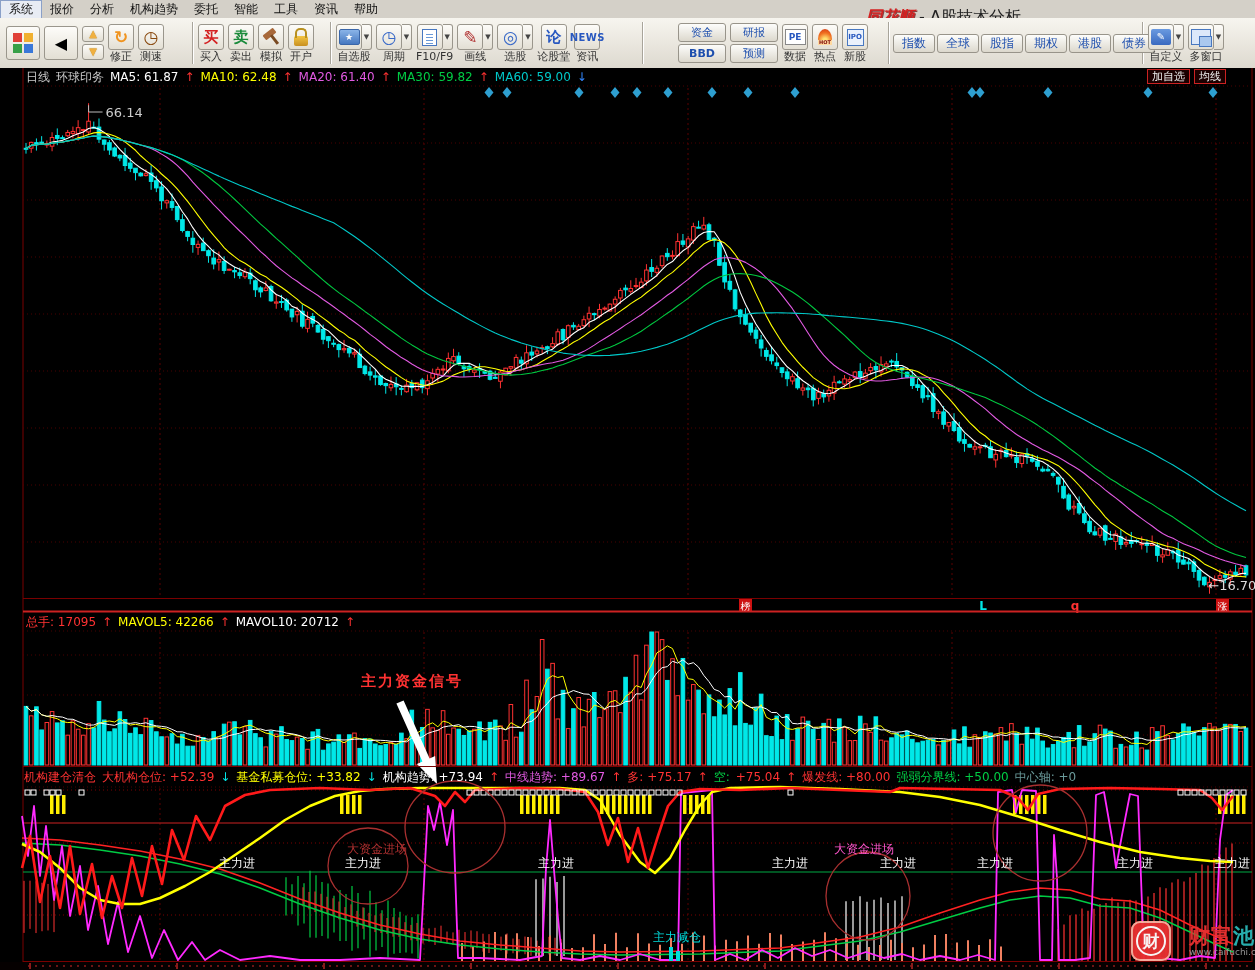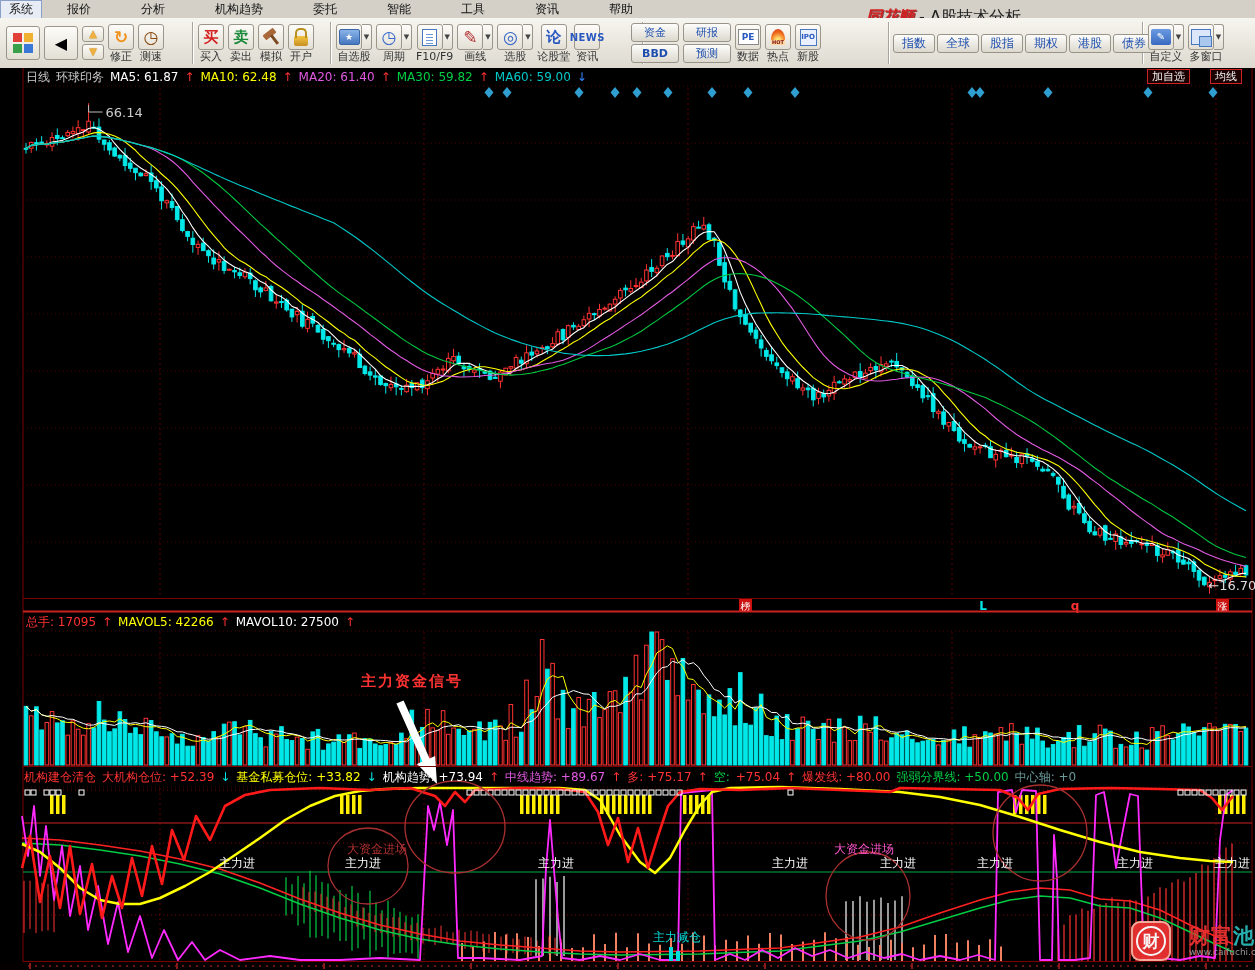--- a/index.html
+++ b/index.html
@@ -1,21 +1,21 @@
 <!DOCTYPE html>
 <html><head>
 <meta charset="utf-8">
 <style>
   html,body{margin:0;padding:0;background:#000;width:1255px;height:970px;overflow:hidden;
     font-family:"DejaVu Sans","Liberation Sans",sans-serif;-webkit-font-smoothing:none;}
   #app{position:relative;width:1255px;height:970px;background:#000;}
   
   #menubar{position:absolute;left:0;top:0;width:1255px;height:18px;background:#d4d0c8;
     border-bottom:1px solid #9a9890;display:flex;align-items:center;font-size:12px;color:#111;}
-  .menu-item{padding:1px 25px;cursor:default;white-space:nowrap;}
+  .menu-item{padding:1px 8px;cursor:default;white-space:nowrap;}
   .menu-item.active{border:1px solid #8aa0c8;background:#e8ecf4;padding:0 8px;}
   #win-title{position:absolute;left:866px;top:7px;font-size:16px;white-space:nowrap;}
   #win-title .brand{color:#d42020;font-weight:bold;font-style:italic;text-shadow:1px 1px 0 #8a4040;}
   #win-title .rest{color:#222;}
   
   #toolbar{position:absolute;left:0;top:18px;width:1255px;height:50px;
     background:linear-gradient(#f7f5ef,#ddd9cf);border-bottom:1px solid #8a887e;}
   .tgroup{position:absolute;top:0;height:50px;display:flex;align-items:center;}
   .tsep{position:absolute;top:4px;width:1px;height:42px;background:#a8a49a;box-shadow:1px 0 0 #fff;}
   .tbtn{display:flex;flex-direction:column;align-items:center;justify-content:flex-start;margin:0 2px;cursor:pointer;}
@@ -81,21 +81,21 @@
   
   #sidebar{position:absolute;left:0;top:68px;width:22px;height:902px;background:#000;}
   .side-tab{width:20px;margin:0 0 2px 1px;background:linear-gradient(#e9e5dd,#b6b2a8);border:1px solid #777;
     border-radius:2px;color:#222;font-size:11px;display:flex;align-items:center;justify-content:center;
     writing-mode:vertical-rl;text-orientation:upright;letter-spacing:1px;box-sizing:border-box;cursor:pointer;}
   .side-tab.active{background:linear-gradient(#c43434,#871414);color:#fff;border-color:#d04040;font-weight:bold;}
   .side-tab .mini-ico{font-size:7px;color:#c22;background:#fff;line-height:8px;margin-bottom:1px;}
   
   .hdrline{position:absolute;font-size:12px;line-height:16px;white-space:nowrap;z-index:5;}
   .hdrline span{margin-right:6px;}
-  #chips{position:absolute;left:1143px;top:69px;z-index:6;display:flex;gap:16px;}
+  #chips{position:absolute;left:1143px;top:69px;z-index:6;display:flex;}
   .chip{border:1px solid #cc2222;color:#eee;background:#1c0000;font-size:11px;line-height:13px;
     padding:0 4px;margin-left:4px;cursor:pointer;}
   
   #watermark{position:absolute;left:1131px;top:921px;z-index:7;display:flex;align-items:center;opacity:0.96;}
   #wm-icon{width:40px;height:40px;background:#e83030;border-radius:9px;display:flex;align-items:center;
     justify-content:center;box-shadow:inset 0 0 0 2px #f8b0a0;}
   #wm-icon b{width:30px;height:30px;border:2px solid #fff;border-radius:50%;color:#fff;font-size:17px;
     display:flex;align-items:center;justify-content:center;box-sizing:border-box;}
   #wm-text{margin-left:18px;}
   #wm-brand{font-size:21px;font-weight:bold;line-height:22px;letter-spacing:1px;}
@@ -270,21 +270,21 @@
         </div>
         <div class="tbtn">
           <div class="iconrow">
             <div class="iconbox">
               <div class="ticon i-news">NEWS</div>
             </div>
           </div>
           <div class="tlabel">资讯</div>
         </div>
       </div>
-      <div class="tgroup" style="left: 629px;">
+      <div class="tgroup" style="left: 676px;">
         <div class="stackcol">
           <div class="minibtn">资金</div>
           <div class="minibtn" style="font-weight: bold;">BBD</div>
         </div>
         <div class="stackcol">
           <div class="minibtn">研报</div>
           <div class="minibtn">预测</div>
         </div>
         <div class="tbtn">
           <div class="iconrow">
@@ -376,21 +376,21 @@
       <div class="side-tab" style="height: 68px;">
         <span>超级盘口</span>
       </div>
     </div>
 
   <div class="hdrline" id="main-header-segs" style="left:26px;top:69px;"><span style="color: rgb(204, 204, 204);">日线</span><span style="color: rgb(204, 204, 204);">环球印务</span><span style="color: rgb(255, 255, 255);">MA5: 61.87</span><span style="color: rgb(255, 50, 50);">↑</span><span style="color: rgb(255, 255, 0);">MA10: 62.48</span><span style="color: rgb(255, 50, 50);">↑</span><span style="color: rgb(226, 90, 226);">MA20: 61.40</span><span style="color: rgb(255, 50, 50);">↑</span><span style="color: rgb(0, 204, 68);">MA30: 59.82</span><span style="color: rgb(255, 50, 50);">↑</span><span style="color: rgb(0, 200, 200);">MA60: 59.00</span><span style="color: rgb(51, 136, 255);">↓</span></div>
   <div id="chips">
     <span class="chip">加自选</span>
     <span class="chip">均线</span>
   </div>
-  <div class="hdrline" id="vol-header-segs" style="left:26px;top:614px;"><span style="color: rgb(255, 50, 50);">总手: 17095</span><span style="color: rgb(255, 50, 50);">↑</span><span style="color: rgb(255, 255, 0);">MAVOL5: 42266</span><span style="color: rgb(255, 50, 50);">↑</span><span style="color: rgb(255, 255, 255);">MAVOL10: 27500</span><span style="color: rgb(255, 50, 50);">↑</span></div>
+  <div class="hdrline" id="vol-header-segs" style="left:26px;top:614px;"><span style="color: rgb(255, 50, 50);">总手: 17095</span><span style="color: rgb(255, 50, 50);">↑</span><span style="color: rgb(255, 255, 0);">MAVOL5: 42266</span><span style="color: rgb(255, 50, 50);">↑</span><span style="color: rgb(255, 255, 255);">MAVOL10: 20712</span><span style="color: rgb(255, 50, 50);">↑</span></div>
   <div class="hdrline" id="ind-header-segs" style="left:24px;top:769px;"><span style="color: rgb(255, 50, 50);">机构建仓清仓</span><span style="color: rgb(255, 50, 50);">大机构仓位: +52.39</span><span style="color: rgb(0, 232, 232);">↓</span><span style="color: rgb(255, 255, 0);">基金私募仓位: +33.82</span><span style="color: rgb(0, 232, 232);">↓</span><span style="color: rgb(255, 255, 255);">机构趋势: +73.94</span><span style="color: rgb(255, 50, 50);">↑</span><span style="color: rgb(226, 90, 226);">中线趋势: +89.67</span><span style="color: rgb(255, 50, 50);">↑</span><span style="color: rgb(255, 50, 50);">多: +75.17</span><span style="color: rgb(255, 50, 50);">↑</span><span style="color: rgb(0, 204, 68);">空:</span><span style="color: rgb(255, 50, 50);">+75.04</span><span style="color: rgb(255, 50, 50);">↑</span><span style="color: rgb(255, 50, 50);">爆发线: +80.00</span><span style="color: rgb(0, 204, 68);">强弱分界线: +50.00</span><span style="color: rgb(106, 154, 154);">中心轴: +0</span></div>
 
   <svg id="chart-svg" style="position:absolute;left:0;top:68px;z-index:1;" width="1255" height="902" viewBox="0 68 1255 902">
       <rect x="0" y="68" width="1255" height="902" fill="#000"></rect>
       <line x1="23" y1="68" x2="23" y2="962" stroke="#7a0000" stroke-width="1"></line>
       <line x1="1252" y1="68" x2="1252" y2="962" stroke="#7a0000" stroke-width="1"></line>
       <line x1="23" y1="86" x2="1252" y2="86" stroke="#4a0000" stroke-width="1" stroke-dasharray="1 3"></line>
       <line x1="23" y1="143" x2="1252" y2="143" stroke="#4a0000" stroke-width="1" stroke-dasharray="1 3"></line>
       <line x1="23" y1="200" x2="1252" y2="200" stroke="#4a0000" stroke-width="1" stroke-dasharray="1 3"></line>
       <line x1="23" y1="257" x2="1252" y2="257" stroke="#4a0000" stroke-width="1" stroke-dasharray="1 3"></line>

